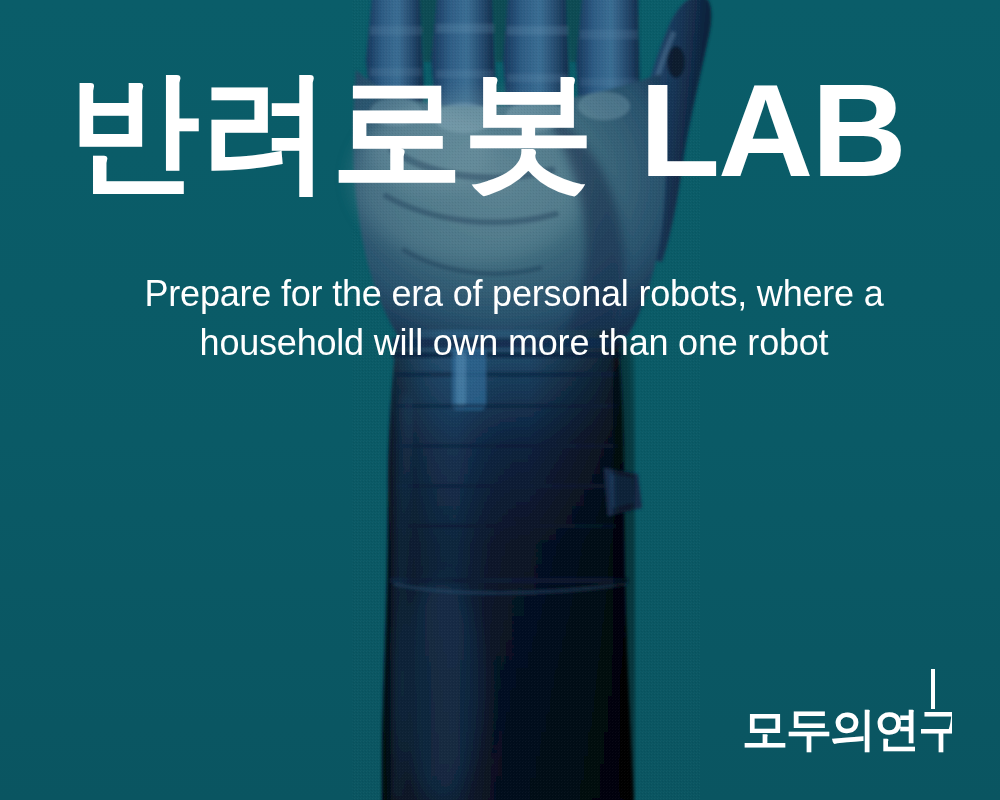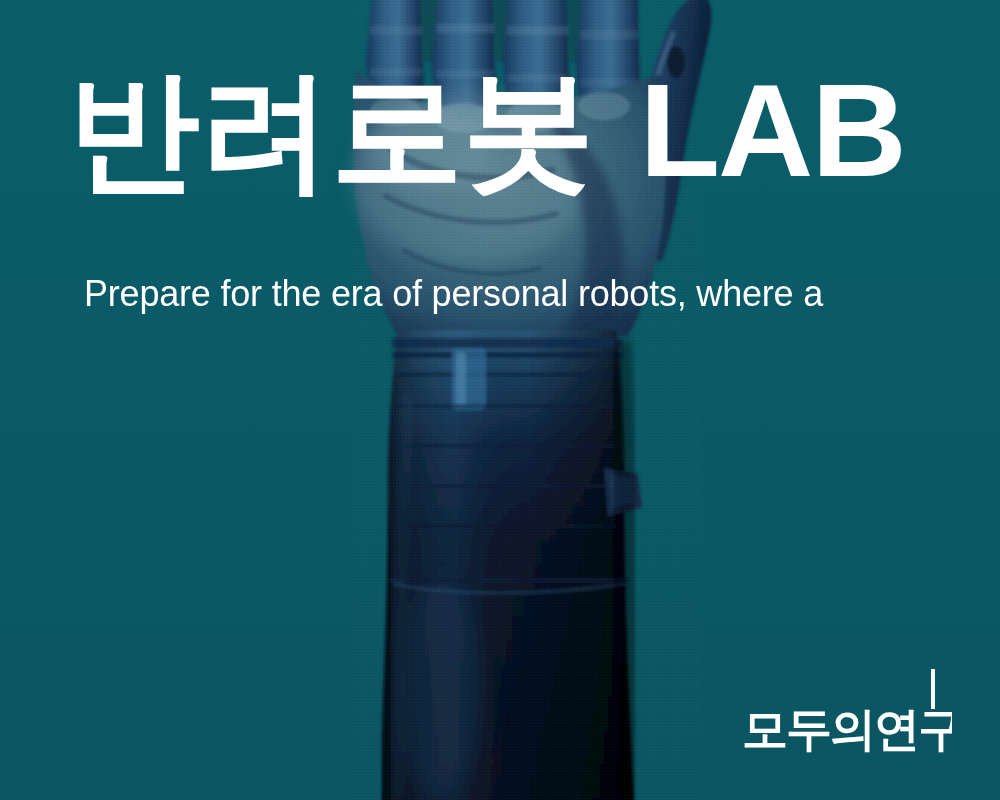--- a/index.html
+++ b/index.html
@@ -29,20 +29,21 @@
     width: 1000px;
     height: 800px;
   }
 
   
   #textlayer {
     position: absolute;
     inset: 0;
     z-index: 2;
     pointer-events: none;
+    text-align: center;
   }
   #textlayer > * { pointer-events: auto; }
 
   .headline {
     position: absolute;
     left: 68px;
     top: 64px;
     margin: 0;
     color: #ffffff;
     font-size: 132px;
@@ -284,20 +285,21 @@
       </g>
     </svg>
   </div>
 
   <div id="textlayer">
 
     <h1 class="headline"><span>반려로봇 </span><span class="lab">LAB</span></h1>
 
     <p class="subhead">
       <span class="line">Prepare for the era of personal robots, where a</span>
+      <span class="line">household will own more than one robot</span>
     </p>
 
     <div id="logo">
       <svg viewBox="0 0 210 95" xmlns="http://www.w3.org/2000/svg">
 
         <text class="logo-text" x="0" y="82">모두의연구소</text>
 
         <path d="M189,6 L193,6 L193,46 L189,46 Z" fill="#ffffff"></path>
       </svg>
     </div>

